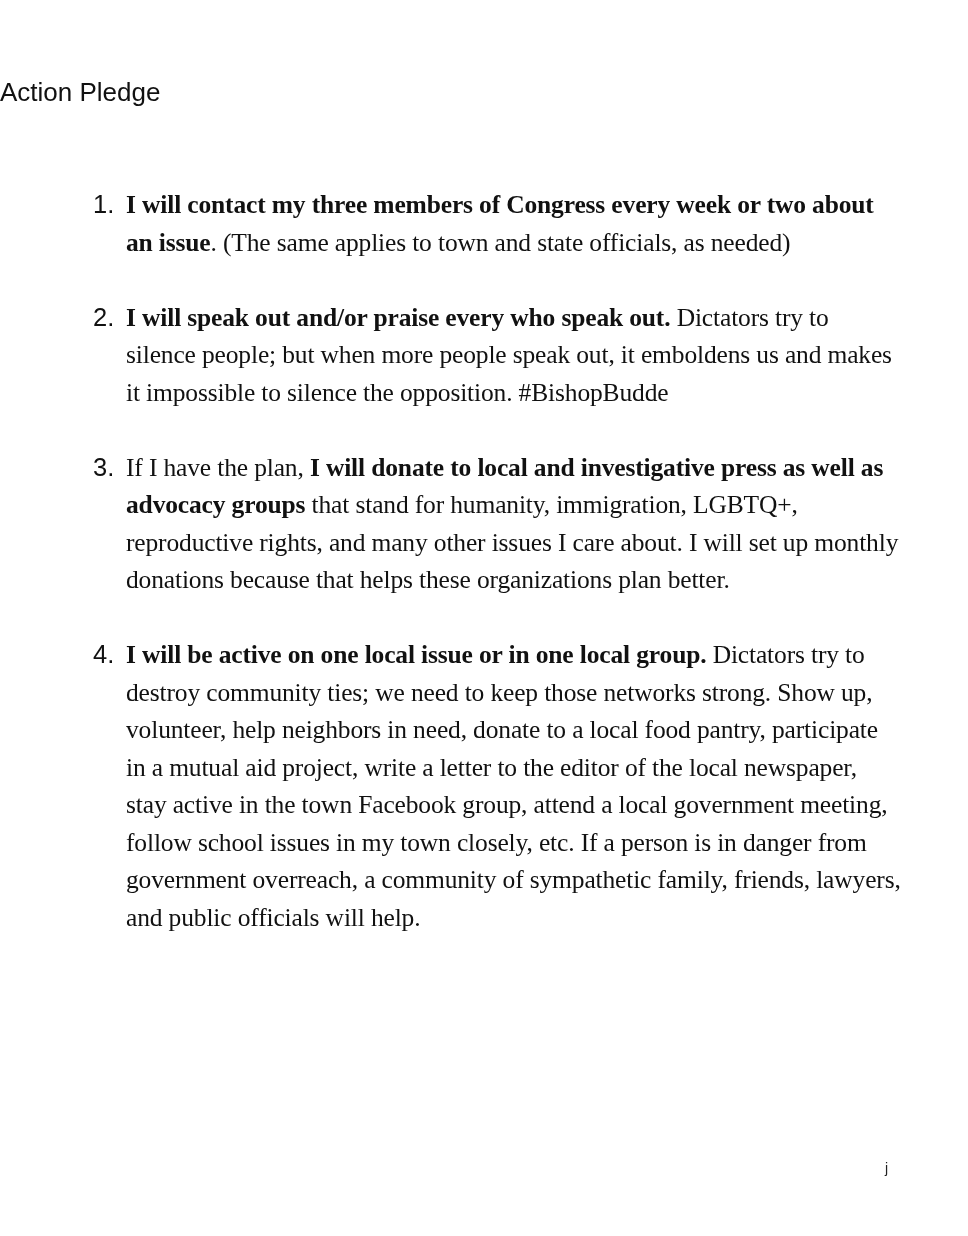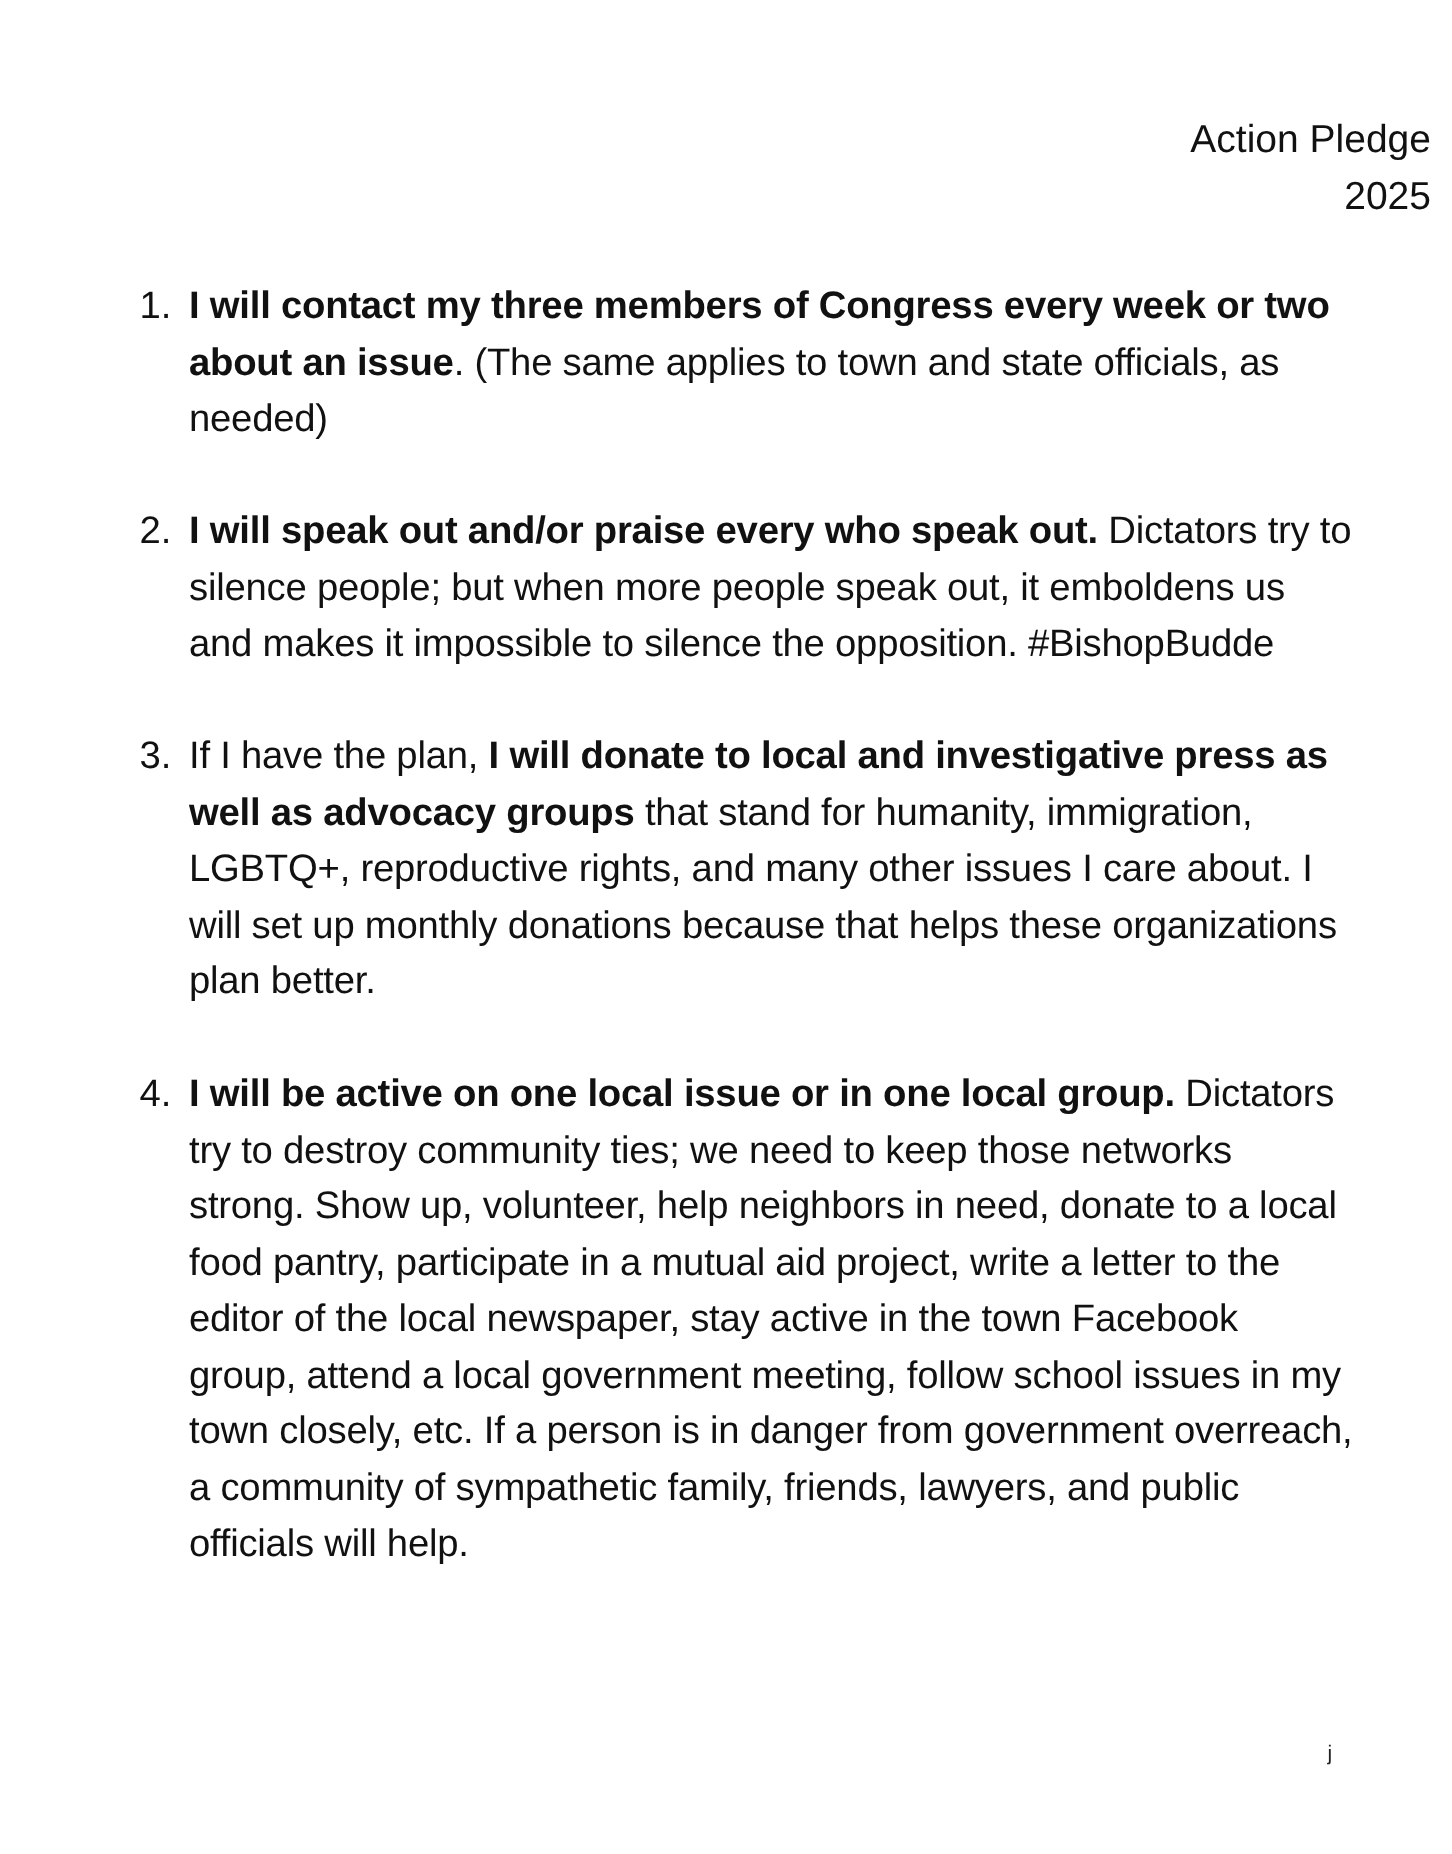--- a/index.html
+++ b/index.html
@@ -1,38 +1,37 @@
 <!DOCTYPE html>
 <html><head>
 <meta charset="utf-8">
 <style>
   html, body { margin: 0; padding: 0; background: #ffffff; }
   body {
     width: 968px; height: 1236px; position: relative; overflow: hidden;
     font-family: "Liberation Sans", sans-serif; color: #111111;
   }
   .title {
-    position: absolute; top: 74px; left: 0; width: 954px; text-align: right;
+    position: absolute; top: 74px; left: 0; width: 954px; text-align: left;
     font-size: 26px; line-height: 37.5px;
   }
   .list { position: absolute; top: 186px; left: 93px; width: 810px; }
   .item { display: flex; font-size: 25.5px; line-height: 37.5px; margin-bottom: 37.5px; }
   .num { width: 33px; flex: none; }
-  .text { flex: 1; letter-spacing: -0.15px; }
+  .text { flex: 1; letter-spacing: -0.15px; font-family: Liberation Serif, serif; }
   b { font-weight: bold; }
   .footer-mark {
     position: absolute; top: 1160px; left: 885px; font-size: 14px; color: #222;
   }
 </style>
 </head>
 <body>
 
 <div class="title">
   <div>Action Pledge</div>
-  <div>2025</div>
 </div>
 
 <div class="list">
   <div class="item">
     <span class="num">1.</span>
     <span class="text"><span></span><b>I will contact my three members of Congress every week or two about an issue</b><span>. (The same applies to town and state officials, as needed)</span></span>
   </div>
   <div class="item">
     <span class="num">2.</span>
     <span class="text"><span></span><b>I will speak out and/or praise every who speak out.</b><span> Dictators try to silence people; but when more people speak out, it emboldens us and makes it impossible to silence the opposition. #BishopBudde</span></span>

